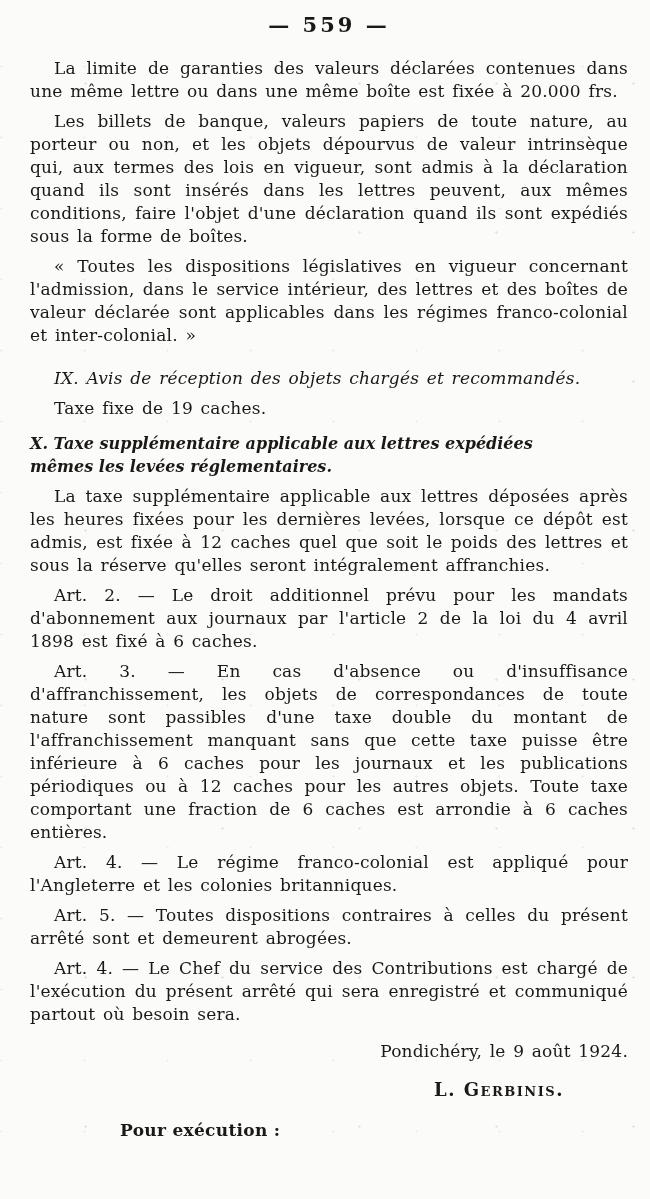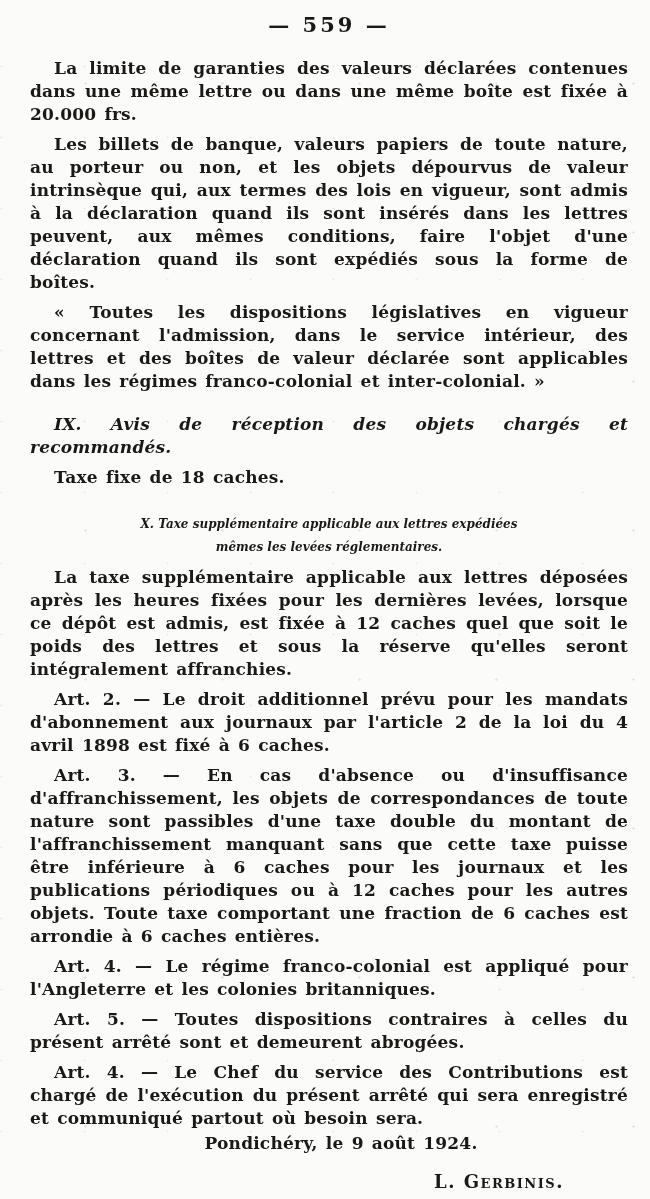--- a/index.html
+++ b/index.html
@@ -36,42 +36,42 @@
     text-align: center;
     font-size: 21px;
     font-weight: bold;
     letter-spacing: 3px;
     margin: 2px 0 20px 0;
   }
   .para {
     margin: 7px 0 0 0;
     font-size: 17px;
     line-height: 23px;
-    font-weight: bold;
+    font-weight: normal;
     text-align: justify;
     text-indent: 24px;
     letter-spacing: 0.2px;
     word-spacing: 2px;
   }
   .heading-italic {
     margin-top: 20px;
     font-style: italic;
   }
   .heading-centered {
-    margin-top: 24px;
-    font-size: 12px;
+    margin-top: 12px;
+    font-size: 16px;
     line-height: 23px;
     font-weight: bold;
     font-style: italic;
-    text-align: center;
+    text-align: left;
     text-indent: 0;
   }
   .dateline {
-    text-align: center;
-    margin-top: 2px;
+    text-align: right;
+    margin-top: 14px;
   }
   .sig-right {
     margin-top: 16px;
     padding-right: 64px;
     text-align: right;
     font-size: 18px;
     font-weight: bold;
     font-variant: small-caps;
     letter-spacing: 1.5px;
   }
@@ -94,21 +94,21 @@
   <div class="pagenum">— 559 —</div>
 
   <p class="para">La limite de garanties des valeurs déclarées contenues dans une même lettre ou dans une même boîte est fixée à 20.000 frs.</p>
 
   <p class="para">Les billets de banque, valeurs papiers de toute nature, au porteur ou non, et les objets dépourvus de valeur intrinsèque qui, aux termes des lois en vigueur, sont admis à la déclaration quand ils sont insérés dans les lettres peuvent, aux mêmes conditions, faire l'objet d'une déclaration quand ils sont expédiés sous la forme de boîtes.</p>
 
   <p class="para">« Toutes les dispositions législatives en vigueur concernant l'admission, dans le service intérieur, des lettres et des boîtes de valeur déclarée sont applicables dans les régimes franco-colonial et inter-colonial. »</p>
 
   <p class="para heading-italic">IX. Avis de réception des objets chargés et recommandés.</p>
 
-  <p class="para">Taxe fixe de 18 caches.</p>
+  <p class="para">Taxe fixe de 19 caches.</p>
 
   <div class="heading-centered">
     <div>X. Taxe supplémentaire applicable aux lettres expédiées</div>
     <div>mêmes les levées réglementaires.</div>
   </div>
 
   <p class="para">La taxe supplémentaire applicable aux lettres déposées après les heures fixées pour les dernières levées, lorsque ce dépôt est admis, est fixée à 12 caches quel que soit le poids des lettres et sous la réserve qu'elles seront intégralement affranchies.</p>
 
   <p class="para">Art. 2. — Le droit additionnel prévu pour les mandats d'abonnement aux journaux par l'article 2 de la loi du 4 avril 1898 est fixé à 6 caches.</p>
 

